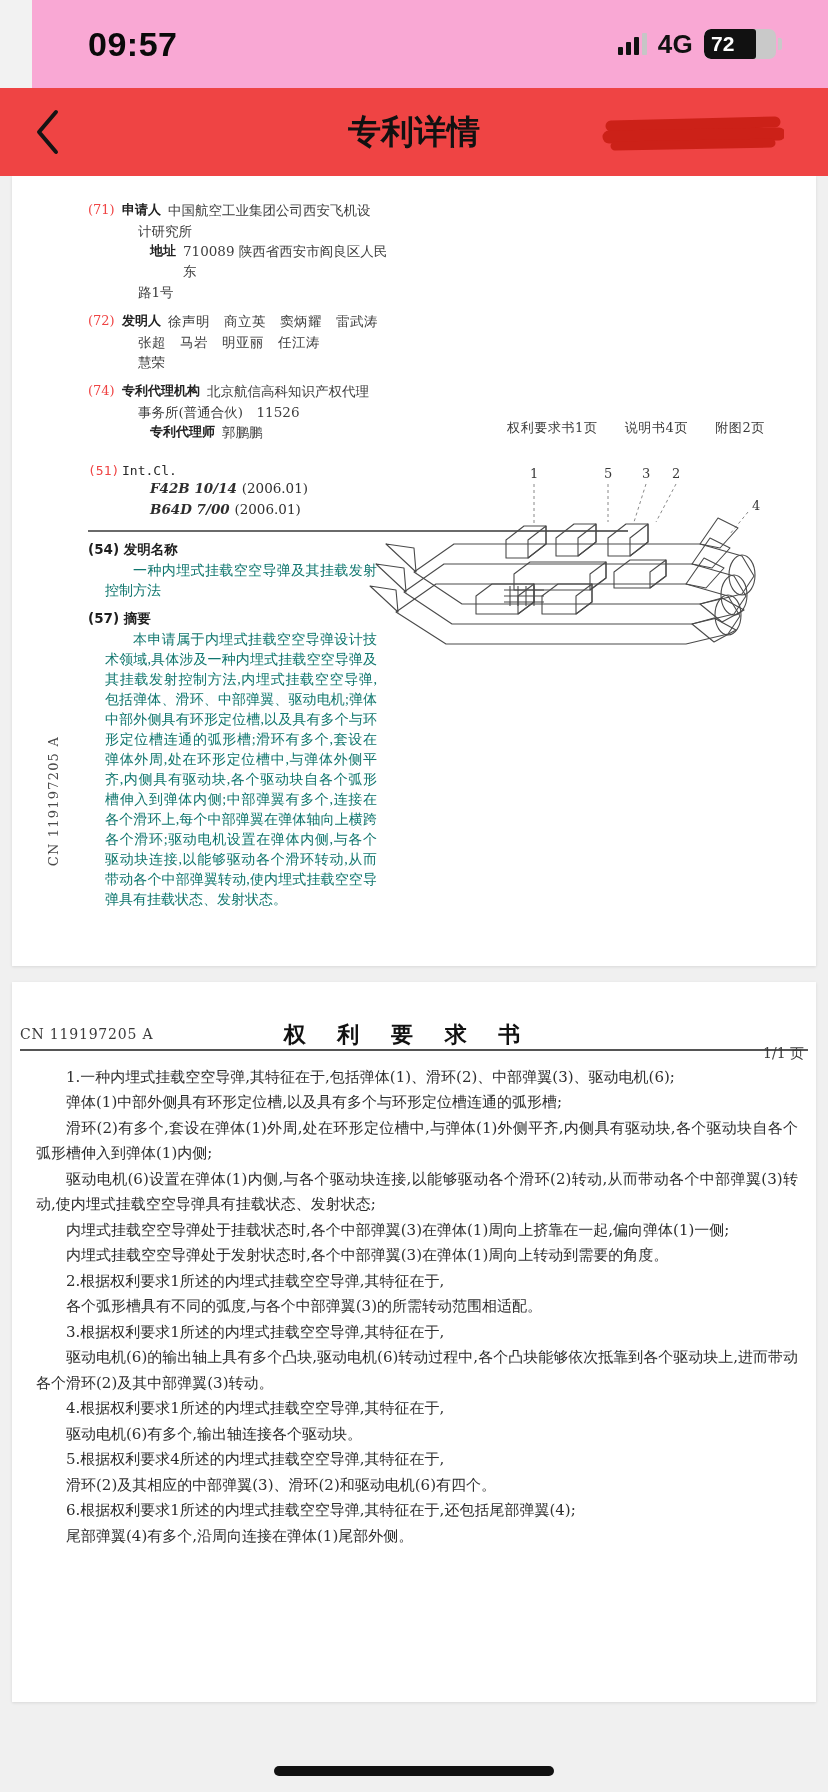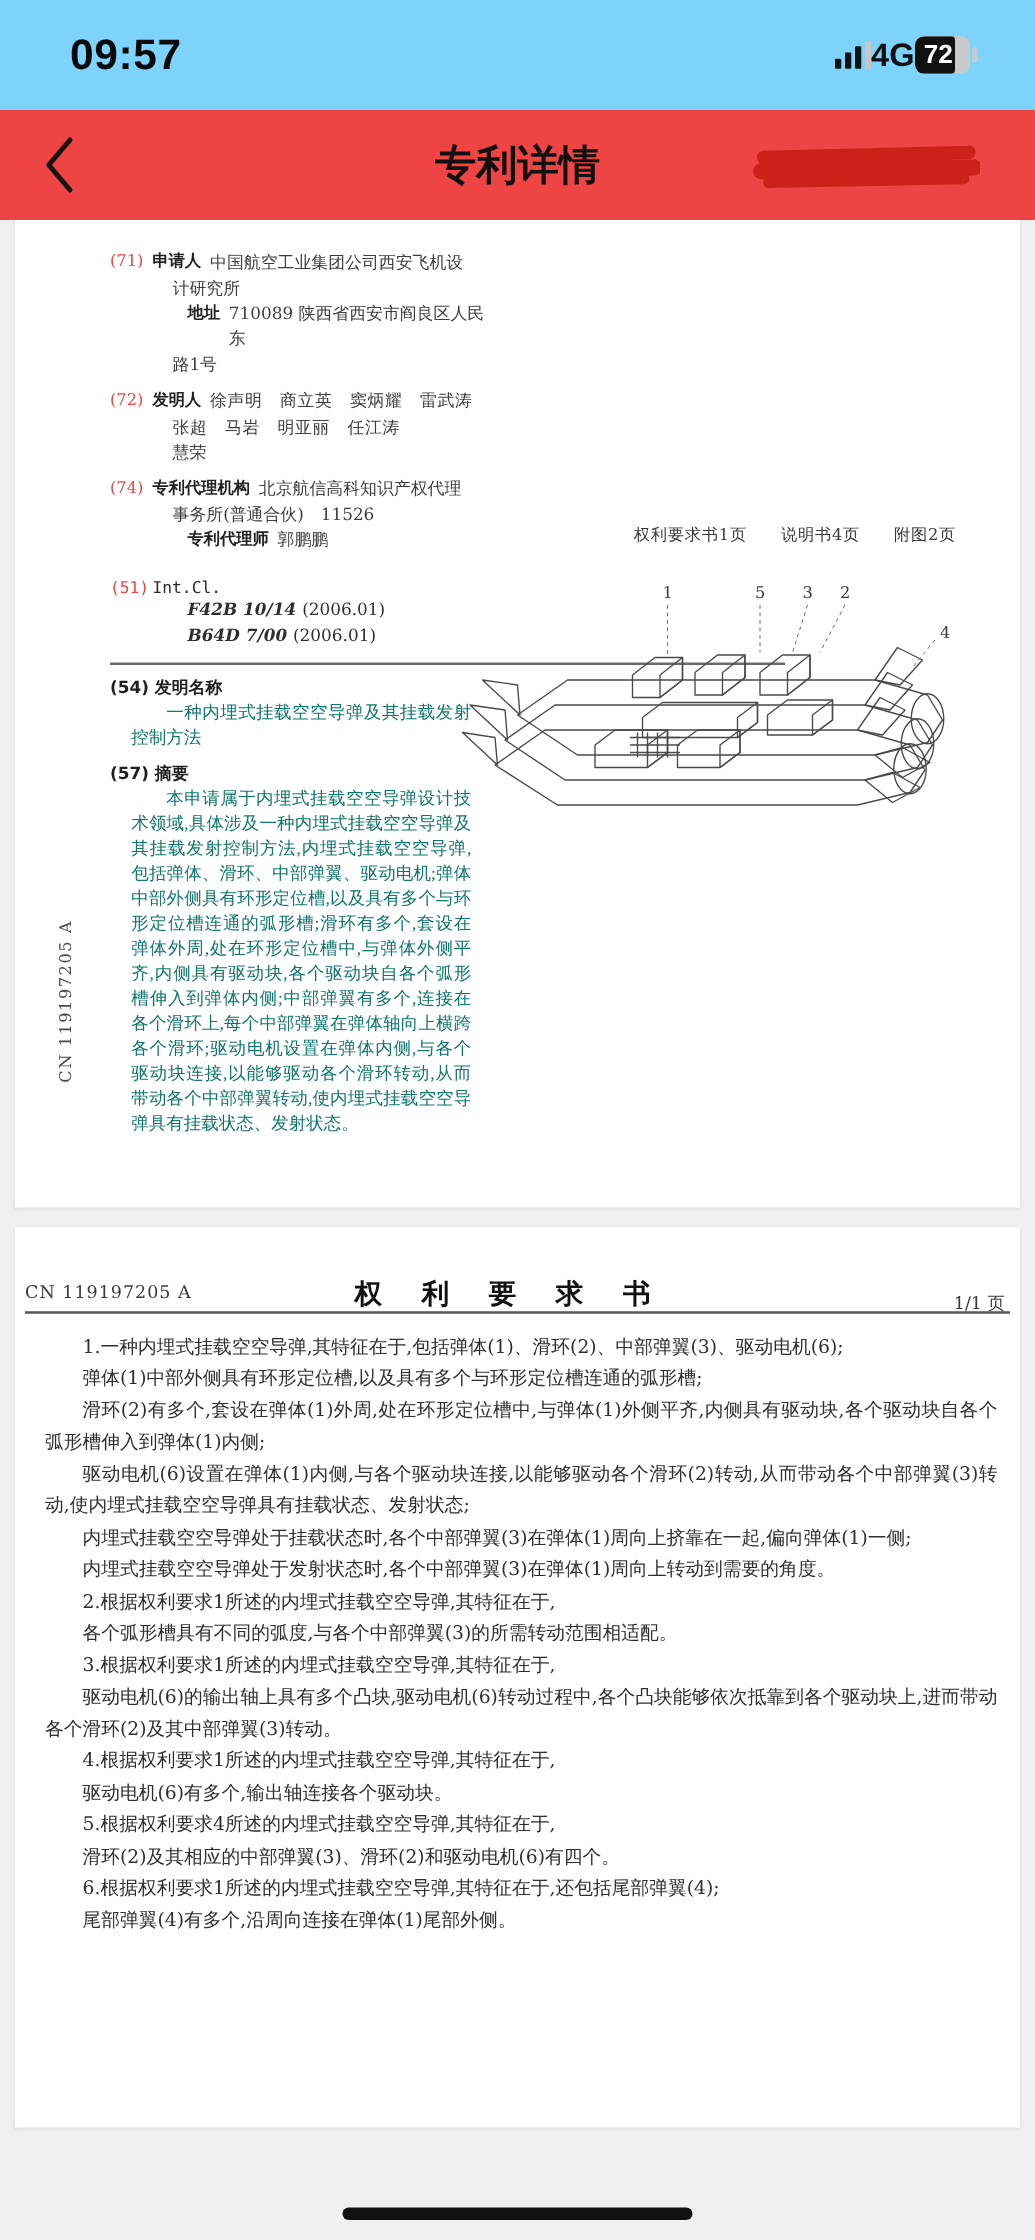--- a/index.html
+++ b/index.html
@@ -6,36 +6,37 @@
   html, body {
     width:828px; height:1792px;
     background:#ffffff;
     font-family:"Liberation Sans", sans-serif;
     overflow:hidden;
   }
   .phone { position:relative; width:828px; height:1792px; background:#f2f2f2; }
 
   
   .statusbar {
-    position:relative; height:88px; background:#7dd3fc;
+    position:relative; height:88px; background:#f9a8d4;
     display:flex; align-items:center; justify-content:space-between;
     padding:0 46px 0 56px;
+    margin-left:32px;
   }
   .clock { font-size:34px; font-weight:700; color:#0a0a0a; letter-spacing:0.5px; }
-  .status-right { display:flex; align-items:center; }
+  .status-right { display:flex; align-items:center; gap:11px; }
   .signal { display:flex; align-items:flex-end; gap:3px; height:22px; }
   .signal i { display:block; width:5px; background:#111; border-radius:1px; }
   .signal i:nth-child(1){ height:8px; }
   .signal i:nth-child(2){ height:13px; }
   .signal i:nth-child(3){ height:18px; }
   .signal i:nth-child(4){ height:22px; background:#c6c6c6; }
   .net { font-size:26px; font-weight:600; color:#111; letter-spacing:0.3px; }
   .battery { position:relative; display:flex; align-items:center; }
   .battery .shell {
-    width:44px; height:30px; border-radius:7px; background:#c9c9c9;
+    width:72px; height:30px; border-radius:7px; background:#c9c9c9;
     position:relative; overflow:hidden;
   }
   .battery .fill {
     position:absolute; left:0; top:0; bottom:0; width:72%;
     background:#111; border-radius:7px 3px 3px 7px;
   }
   .battery .pct {
     position:absolute; left:0; top:0; right:0; bottom:0;
     display:flex; align-items:center; justify-content:flex-start;
     padding-left:7px;
@@ -154,21 +155,21 @@
     position:absolute; left:8px; top:44px;
     font-family:"DejaVu Serif", serif; font-size:14px; color:#3a3a3a;
     letter-spacing:0.8px;
   }
   .claims-title {
     text-align:center; font-family:"DejaVu Sans", sans-serif;
     font-weight:700; font-size:22px; color:#111; letter-spacing:12px;
     padding-right:12px;
   }
   .claims-page {
-    position:absolute; right:12px; top:52px;
+    position:absolute; right:12px; top:63px;
     font-family:"DejaVu Serif", serif; font-size:14px; color:#3a3a3a;
   }
   .claims-rule { height:1.5px; background:#555; margin:5px 8px 0 8px; }
   .claims-body {
     padding:14px 18px 0 24px;
     font-family:"DejaVu Serif", serif;
     font-size:15px; line-height:25.5px; color:#2e2e2e;
     text-align:justify;
   }
   .claims-body p { text-indent:30px; margin:0; }

